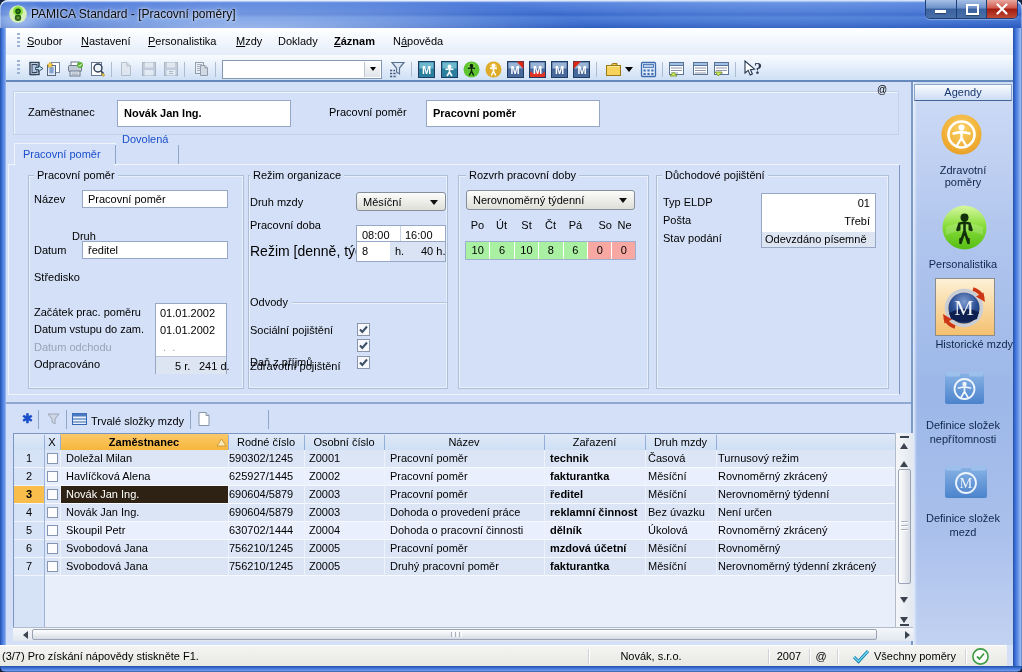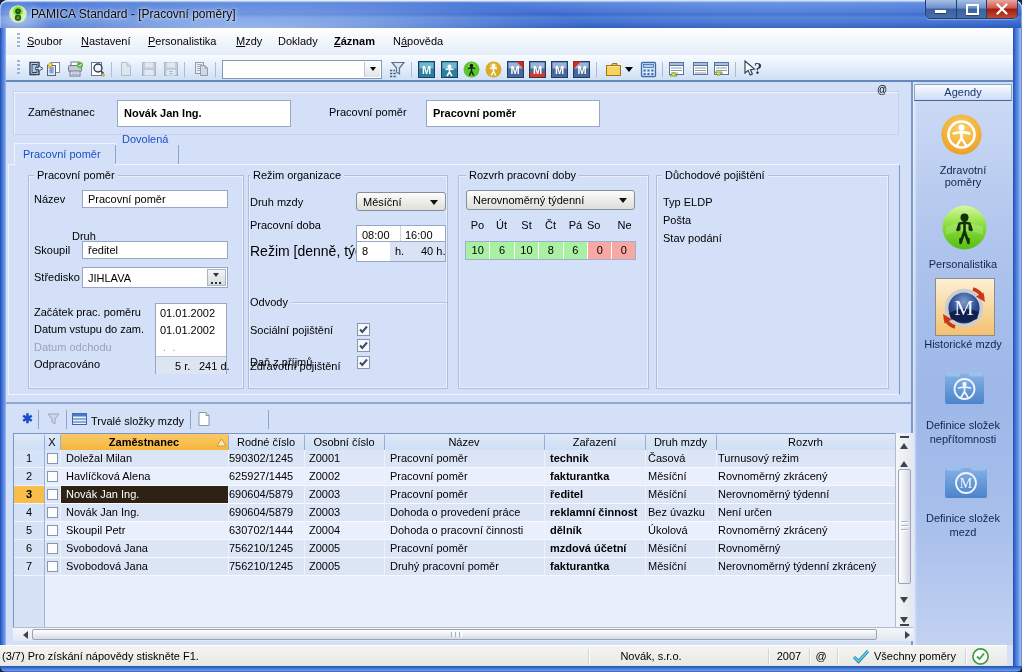--- a/index.html
+++ b/index.html
@@ -256,32 +256,25 @@
 
   <div class="abs" style="left:2px;top:83px;width:892px;height:230px;border-left:1px solid #eff4fc;border-right:1px solid #7b99c6;border-bottom:1px solid #eff4fc;box-sizing:border-box;"></div>
 
   <div class="gb" style="left:22px;top:93px;width:216px;height:214px;"></div>
   <div class="gbl" style="left:28px;top:88px;">Pracovní poměr</div>
   <div class="lbl" style="left:28px;top:112px;">Název</div>
   <div class="tb" style="left:76px;top:108px;width:146px;height:18px;">
         <div class="lbl" style="left:5px;top:3px;">Pracovní poměr</div>
       </div>
   <div class="lbl" style="left:28px;top:149px;padding-left:38px;">Druh</div>
-  <div class="lbl" style="left:28px;top:163px;">Skoupil</div>
+  <div class="lbl" style="left:28px;top:163px;">Datum</div>
   <div class="tb" style="left:76px;top:159px;width:146px;height:18px;">
         <div class="lbl" style="left:5px;top:3px;">ředitel</div>
       </div>
   <div class="lbl" style="left:28px;top:190px;">Středisko</div>
-  <div class="tb" style="left:76px;top:185px;width:146px;height:21px;">
-        <div class="lbl" style="left:5px;top:5px;">JIHLAVA</div>
-    <div class="abs" style="right:1px;top:1px;width:19px;height:17px;background:linear-gradient(#f4f6f8,#d6dade);border:1px solid #aab4c2;box-sizing:border-box;">
-      <div class="abs" style="left:5px;top:3px;width:0;height:0;border:3.5px solid transparent;border-top:4px solid #333;"></div>
-      <div class="abs" style="left:3px;top:12px;width:2px;height:2px;background:#333;box-shadow:4px 0 0 #333,8px 0 0 #333;"></div>
-    </div>
-  </div>
 
   <div class="lbl" style="left:28px;top:225px;">Začátek prac. poměru</div>
   <div class="lbl" style="left:28px;top:242px;">Datum vstupu do zam.</div>
   <div class="lbl" style="left:28px;top:260px;color:#98a3b6;">Datum odchodu</div>
   <div class="lbl" style="left:28px;top:277px;">Odpracováno</div>
   <div class="tb" style="left:149px;top:221px;width:72px;height:71px;">
     <div class="lbl" style="left:4px;top:4px;">01.01.2002</div>
     <div class="lbl" style="left:4px;top:21px;">01.01.2002</div>
     <div class="lbl" style="left:4px;top:38px;color:#9aa5b8;">&nbsp;.&nbsp;&nbsp;.</div>
     <div class="abs" style="left:0;top:52px;width:70px;height:17px;background:#dde5f2;border-top:1px solid #b9c4d6;">
@@ -331,38 +324,45 @@
   <div class="combo" style="left:460px;top:108px;width:169px;height:20px;">
         <div class="txt">Nerovnoměrný týdenní</div>
         <div class="car"></div>
       </div>
   <div id="days">
     <div class="lbl" style="left:459px;top:138px;width:25px;text-align:center;">Po</div>
     <div class="lbl" style="left:483px;top:138px;width:25px;text-align:center;">Út</div>
     <div class="lbl" style="left:508px;top:138px;width:25px;text-align:center;">St</div>
     <div class="lbl" style="left:532px;top:138px;width:25px;text-align:center;">Čt</div>
     <div class="lbl" style="left:557px;top:138px;width:25px;text-align:center;">Pá</div>
-    <div class="lbl" style="left:581px;top:138px;width:25px;text-align:left;">So</div>
+    <div class="lbl" style="left:581px;top:138px;width:25px;text-align:right;">So</div>
     <div class="lbl" style="left:606px;top:138px;width:25px;text-align:center;">Ne</div>
     <div class="abs" style="left:459px;top:159px;width:171px;height:19px;border:1px solid #9cb0cd;background:#fff;box-sizing:border-box;">
       <div class="abs" style="left:0px;top:0;width:23.4px;height:17px;background:#aaf0a2;text-align:center;line-height:17px;">10</div>
       <div class="abs" style="left:24.4px;top:0;width:23.4px;height:17px;background:#aaf0a2;text-align:center;line-height:17px;">6</div>
       <div class="abs" style="left:48.8px;top:0;width:23.4px;height:17px;background:#aaf0a2;text-align:center;line-height:17px;">10</div>
       <div class="abs" style="left:73.2px;top:0;width:23.4px;height:17px;background:#aaf0a2;text-align:center;line-height:17px;">8</div>
       <div class="abs" style="left:97.6px;top:0;width:23.4px;height:17px;background:#aaf0a2;text-align:center;line-height:17px;">6</div>
       <div class="abs" style="left:122px;top:0;width:23.4px;height:17px;background:#f8a8a2;text-align:center;line-height:17px;">0</div>
       <div class="abs" style="left:146.4px;top:0;width:22.6px;height:17px;background:#f8a8a2;text-align:center;line-height:17px;">0</div>
     </div>
   </div>
 
   <div class="gb" style="left:650px;top:93px;width:233px;height:214px;"></div>
   <div class="gbl" style="left:656px;top:88px;">Důchodové pojištění</div>
   <div class="lbl" style="left:657px;top:115px;">Typ ELDP</div>
   <div class="lbl" style="left:657px;top:133px;">Pošta</div>
   <div class="lbl" style="left:657px;top:151px;">Stav podání</div>
+  <div class="tb" style="left:755px;top:111px;width:115px;height:55px;">
+    <div class="lbl" style="right:5px;top:4px;text-align:right;">01</div>
+    <div class="lbl" style="right:5px;top:22px;text-align:right;">Třebí</div>
+    <div class="abs" style="left:0;top:38px;width:113px;height:15px;background:#dde5f2;">
+      <div class="lbl" style="left:3px;top:2px;">Odevzdáno písemně</div>
+    </div>
+  </div>
 
   <div class="abs" style="left:0;top:320px;width:905px;height:2px;background:#8fa9d2;"></div>
 
   <div id="btabs" class="abs" style="left:0;top:326px;width:905px;height:25px;">
     <div class="lbl" style="left:16px;top:5px;color:#1b4ecb;font-weight:bold;font-size:13px;">✱</div>
     <div class="abs" style="left:32px;top:2px;width:1px;height:19px;background:#8fa6c9;"></div>
     <svg class="abs" style="left:40px;top:4px" width="15" height="15" viewBox="0 0 15 15">
           <path d="M2 2 H13 L9 7 V12 L6 10 V7 Z" fill="#cfd6e2" stroke="#9aa6ba" stroke-width="1"></path>
         </svg>
     <div class="abs" style="left:60px;top:2px;width:1px;height:19px;background:#8fa6c9;"></div>
@@ -392,21 +392,20 @@
     <div class="hd" style="left:38px;width:16px;">X</div>
     <div class="hd" style="left:54px;width:168px;font-weight:bold;">Zaměstnanec</div>
     <svg class="abs" style="left:210px;top:5px" width="11" height="9" viewBox="0 0 11 9">
           <path d="M5.5 1 L10 8 H1 Z" fill="#fce9bb" stroke="#c09028" stroke-width="0.8"></path>
         </svg>
     <div class="hd" style="left:222px;width:76px;">Rodné číslo</div>
     <div class="hd" style="left:298px;width:80px;">Osobní číslo</div>
     <div class="hd" style="left:378px;width:160px;">Název</div>
     <div class="hd" style="left:538px;width:101px;">Zařazení</div>
     <div class="hd" style="left:639px;width:71px;">Druh mzdy</div>
-    <div class="hd" style="left:710px;width:179px;">Rozvrh</div>
     <div class="abs" style="left:38px;top:2px;width:1px;height:15px;background:#93aed8;"></div>
     <div class="abs" style="left:54px;top:2px;width:1px;height:15px;background:#93aed8;"></div>
     <div class="abs" style="left:222px;top:2px;width:1px;height:15px;background:#93aed8;"></div>
     <div class="abs" style="left:298px;top:2px;width:1px;height:15px;background:#93aed8;"></div>
     <div class="abs" style="left:378px;top:2px;width:1px;height:15px;background:#93aed8;"></div>
     <div class="abs" style="left:538px;top:2px;width:1px;height:15px;background:#93aed8;"></div>
     <div class="abs" style="left:639px;top:2px;width:1px;height:15px;background:#93aed8;"></div>
     <div class="abs" style="left:710px;top:2px;width:1px;height:15px;background:#93aed8;"></div>
 
     <div class="abs" style="left:8px;top:17px;width:30px;height:177px;background:#d6e3f6;"></div>
@@ -575,21 +574,21 @@
         </defs>
     <circle cx="25" cy="27" r="17.5" fill="none" stroke="#c9cdd6" stroke-width="3.4"></circle>
     <circle cx="25" cy="27" r="15.6" fill="url(#sph)"></circle>
     <path d="M10 32 Q25 24 40 31 L38 38 Q25 44 12 38 Z" fill="#0e2050"></path>
     <text x="25" y="34" font-family="Liberation Serif" font-size="22" fill="#f2f4fa" text-anchor="middle">M</text>
     <path d="M34 8 Q41 10 44 17" stroke="#cc3614" stroke-width="3.4" fill="none"></path>
     <path d="M46 21 L44.5 11.5 L37 15.5 Z" fill="#cc3614"></path>
     <path d="M16 46 Q9 44 6 37" stroke="#cc3614" stroke-width="3.4" fill="none"></path>
     <path d="M4 33 L5.5 42.5 L13 38.5 Z" fill="#cc3614"></path>
   </svg>
-  <div class="lbl" style="left:0;top:257px;width:100px;text-align:center;color:#10264c;">Historické mzdy</div>
+  <div class="lbl" style="left:0;top:257px;width:100px;text-align:right;color:#10264c;">Historické mzdy</div>
 
   <svg class="abs" style="left:31px;top:289px" width="41" height="34" viewBox="0 0 41 34">
     <defs>
           <linearGradient id="blu" x1="0" y1="0" x2="0" y2="1">
             <stop offset="0%" stop-color="#85b0e4"></stop>
             <stop offset="100%" stop-color="#4b83cc"></stop>
           </linearGradient>
         </defs>
     <rect x="1" y="3" width="39" height="30" rx="2" fill="url(#blu)"></rect>
     <rect x="2" y="0.5" width="14" height="5" rx="1.5" fill="#9cc0ea"></rect>

